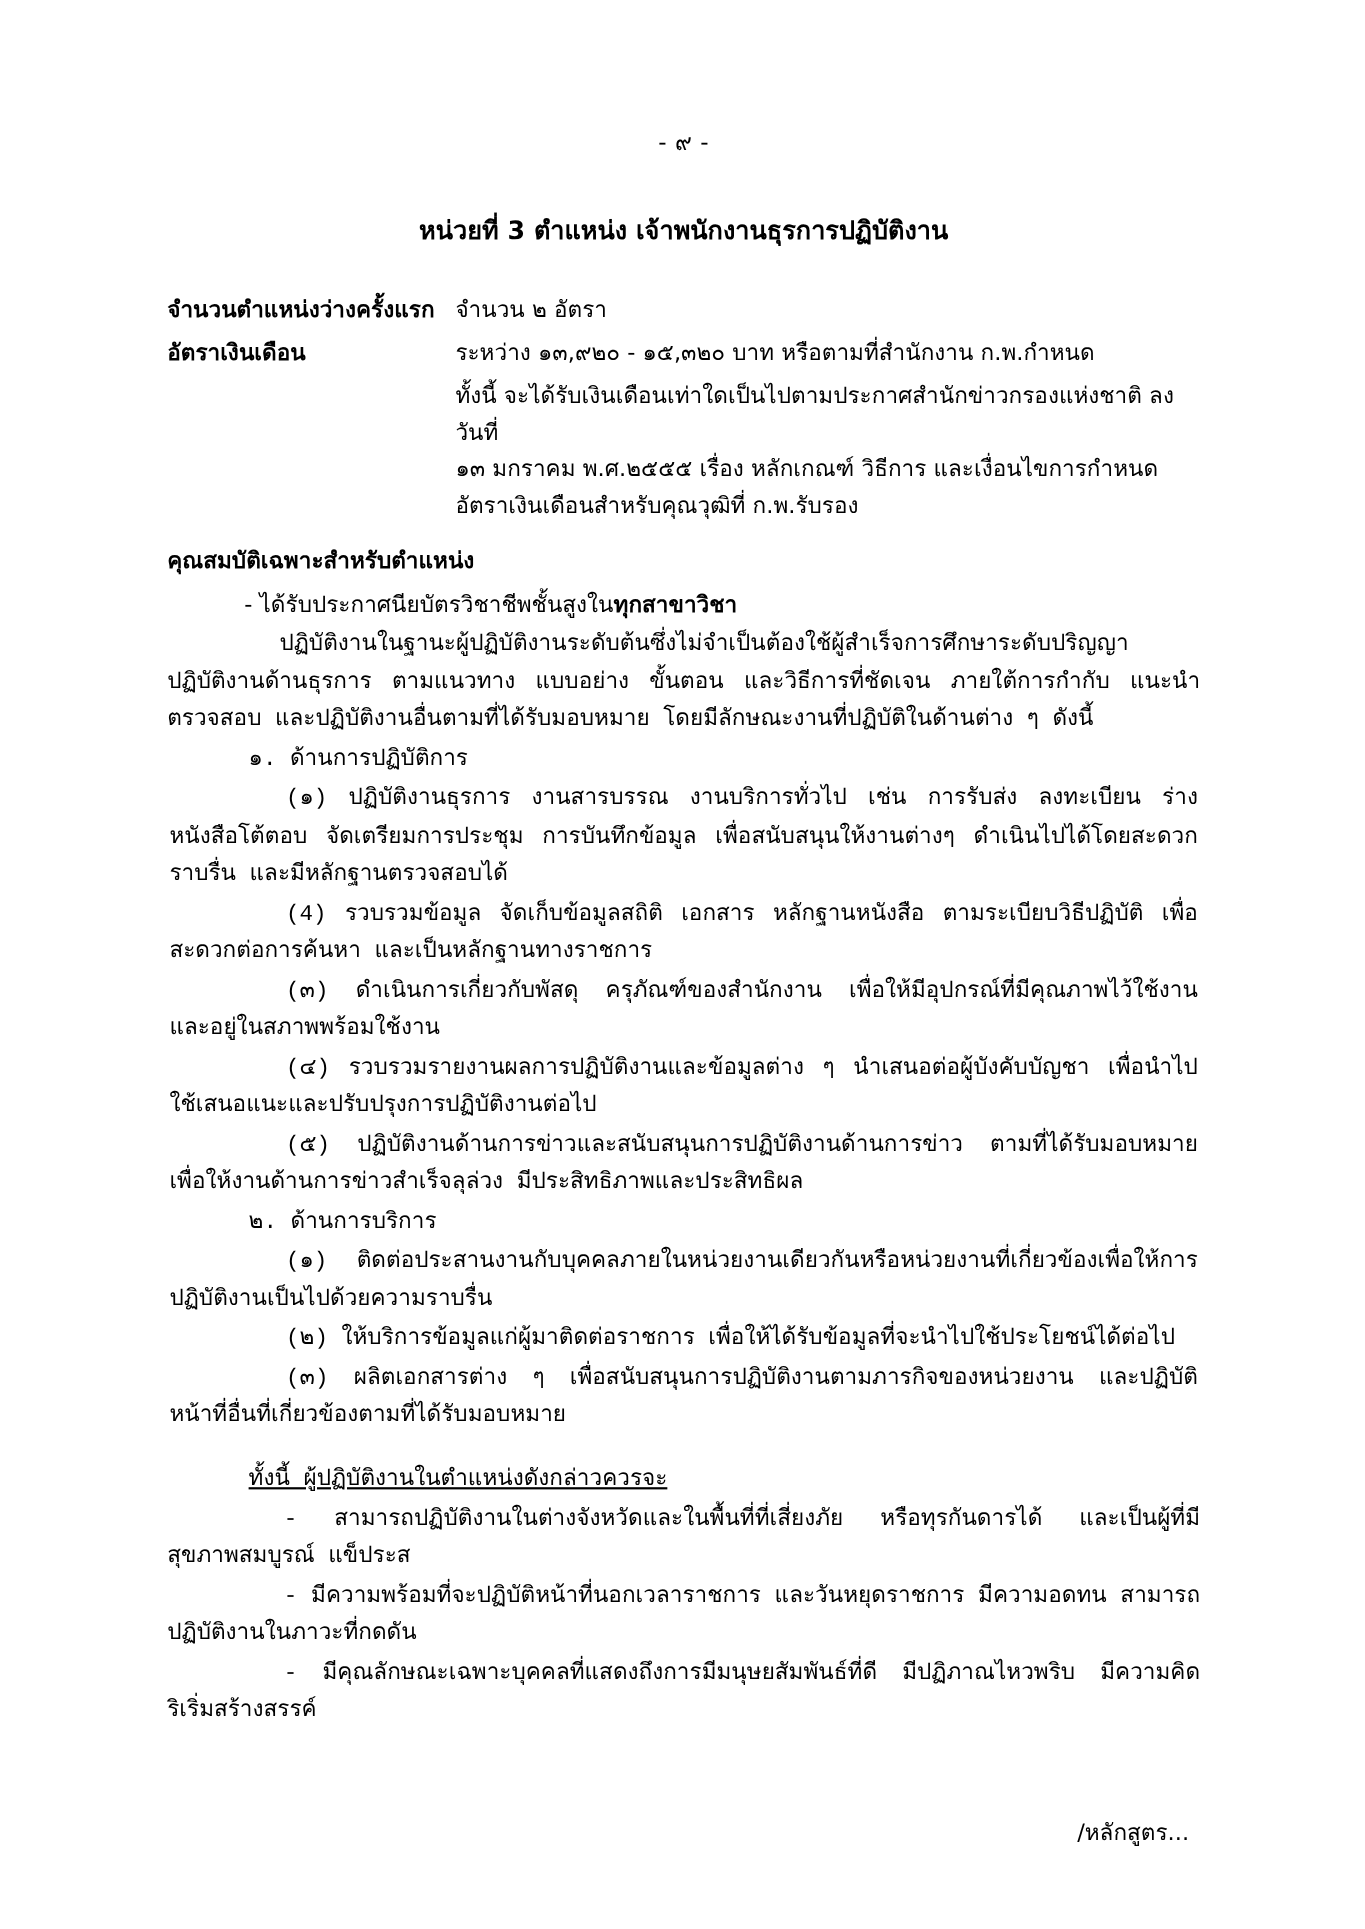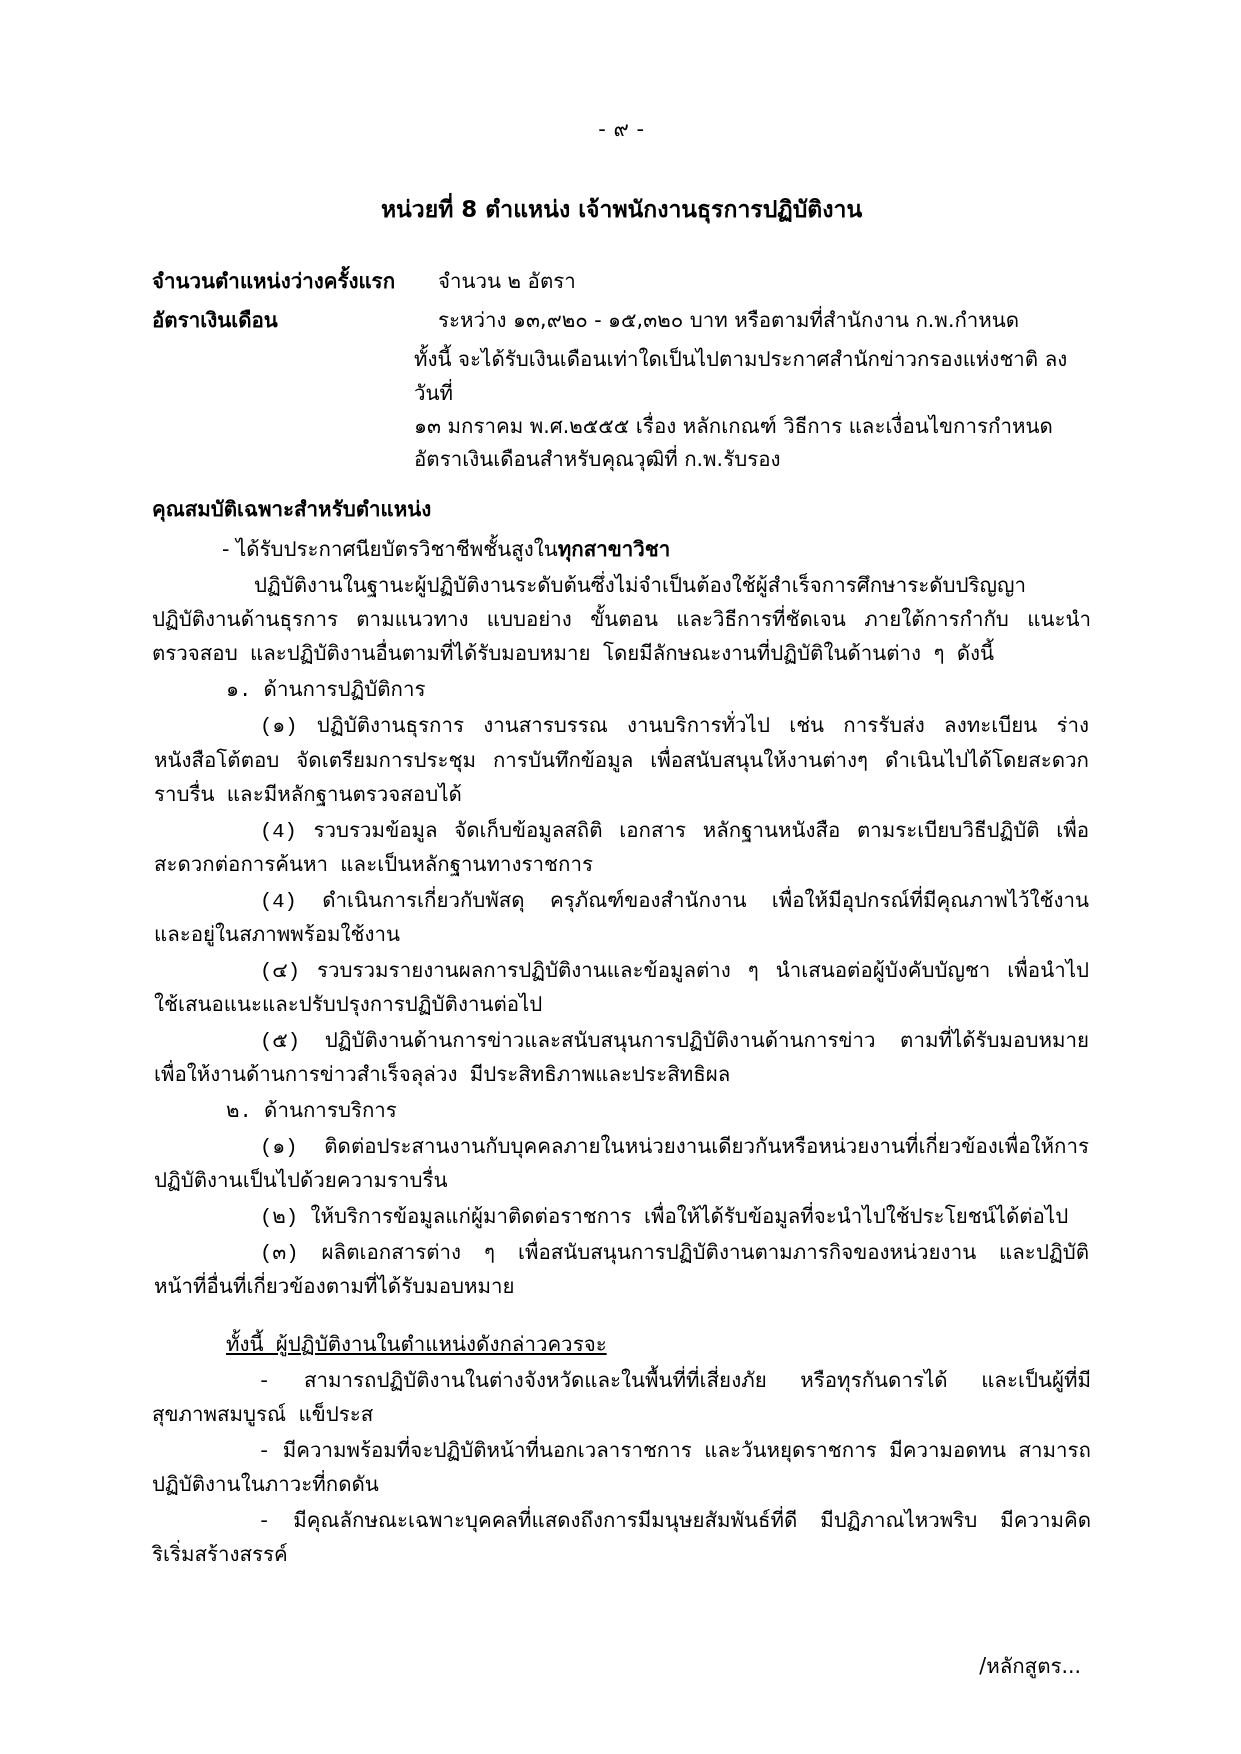--- a/index.html
+++ b/index.html
@@ -34,21 +34,20 @@
   }
   .kv-block {
     margin: 0 0 6px 0;
   }
   .kv-row {
     display: flex;
     align-items: flex-start;
     margin-bottom: 6px;
     font-size: 20.5px;
     line-height: 1.62;
-    gap: 24px;
   }
   .kv-label {
     width: 262px;
     flex: 0 0 262px;
     font-weight: bold;
   }
   .kv-value {
     flex: 1 1 auto;
   }
   .kv-value-cont {
@@ -100,21 +99,21 @@
     margin: 2px;
   }
 </style>
 </head>
 <body>
 
 <div class="page">
 
   <div class="page-number">- ๙ -</div>
 
-  <div class="doc-title">หน่วยที่ 8  ตำแหน่ง เจ้าพนักงานธุรการปฏิบัติงาน</div>
+  <div class="doc-title">หน่วยที่ 3  ตำแหน่ง เจ้าพนักงานธุรการปฏิบัติงาน</div>
 
   <div class="kv-block">
     <div class="kv-row">
       <div class="kv-label">จำนวนตำแหน่งว่างครั้งแรก</div>
       <div class="kv-value">จำนวน ๒ อัตรา</div>
     </div>
     <div class="kv-row">
       <div class="kv-label">อัตราเงินเดือน</div>
       <div class="kv-value">ระหว่าง ๑๓,๙๒๐ - ๑๕,๓๒๐ บาท หรือตามที่สำนักงาน ก.พ.กำหนด</div>
     </div>
@@ -128,21 +127,21 @@
     <span>-</span>
     <span>ได้รับประกาศนียบัตรวิชาชีพชั้นสูงใน</span><span class="bold">ทุกสาขาวิชา</span>
   </div>
 
   <div class="para indent-1">ปฏิบัติงานในฐานะผู้ปฏิบัติงานระดับต้นซึ่งไม่จำเป็นต้องใช้ผู้สำเร็จการศึกษาระดับปริญญา ปฏิบัติงานด้านธุรการ ตามแนวทาง แบบอย่าง ขั้นตอน และวิธีการที่ชัดเจน ภายใต้การกำกับ แนะนำ ตรวจสอบ และปฏิบัติงานอื่นตามที่ได้รับมอบหมาย โดยมีลักษณะงานที่ปฏิบัติในด้านต่าง ๆ ดังนี้</div>
 
   <div class="para indent-2">๑. ด้านการปฏิบัติการ</div>
   <div class="sub-list">
     <div class="para indent-3">(๑)  ปฏิบัติงานธุรการ งานสารบรรณ งานบริการทั่วไป เช่น การรับส่ง ลงทะเบียน ร่างหนังสือโต้ตอบ จัดเตรียมการประชุม การบันทึกข้อมูล เพื่อสนับสนุนให้งานต่างๆ ดำเนินไปได้โดยสะดวกราบรื่น และมีหลักฐานตรวจสอบได้</div>
     <div class="para indent-3">(4)  รวบรวมข้อมูล จัดเก็บข้อมูลสถิติ เอกสาร หลักฐานหนังสือ ตามระเบียบวิธีปฏิบัติ เพื่อสะดวกต่อการค้นหา และเป็นหลักฐานทางราชการ</div>
-    <div class="para indent-3">(4)  ดำเนินการเกี่ยวกับพัสดุ ครุภัณฑ์ของสำนักงาน เพื่อให้มีอุปกรณ์ที่มีคุณภาพไว้ใช้งาน และอยู่ในสภาพพร้อมใช้งาน</div>
+    <div class="para indent-3">(๓)  ดำเนินการเกี่ยวกับพัสดุ ครุภัณฑ์ของสำนักงาน เพื่อให้มีอุปกรณ์ที่มีคุณภาพไว้ใช้งาน และอยู่ในสภาพพร้อมใช้งาน</div>
     <div class="para indent-3">(๔)  รวบรวมรายงานผลการปฏิบัติงานและข้อมูลต่าง ๆ นำเสนอต่อผู้บังคับบัญชา เพื่อนำไปใช้เสนอแนะและปรับปรุงการปฏิบัติงานต่อไป</div>
     <div class="para indent-3">(๕)  ปฏิบัติงานด้านการข่าวและสนับสนุนการปฏิบัติงานด้านการข่าว ตามที่ได้รับมอบหมาย เพื่อให้งานด้านการข่าวสำเร็จลุล่วง มีประสิทธิภาพและประสิทธิผล</div>
   </div>
 
   <div class="para indent-2">๒. ด้านการบริการ</div>
   <div class="sub-list">
     <div class="para indent-3">(๑)  ติดต่อประสานงานกับบุคคลภายในหน่วยงานเดียวกันหรือหน่วยงานที่เกี่ยวข้องเพื่อให้การปฏิบัติงานเป็นไปด้วยความราบรื่น</div>
     <div class="para indent-3">(๒)  ให้บริการข้อมูลแก่ผู้มาติดต่อราชการ เพื่อให้ได้รับข้อมูลที่จะนำไปใช้ประโยชน์ได้ต่อไป</div>
     <div class="para indent-3">(๓)  ผลิตเอกสารต่าง ๆ เพื่อสนับสนุนการปฏิบัติงานตามภารกิจของหน่วยงาน และปฏิบัติหน้าที่อื่นที่เกี่ยวข้องตามที่ได้รับมอบหมาย</div>
   </div>

